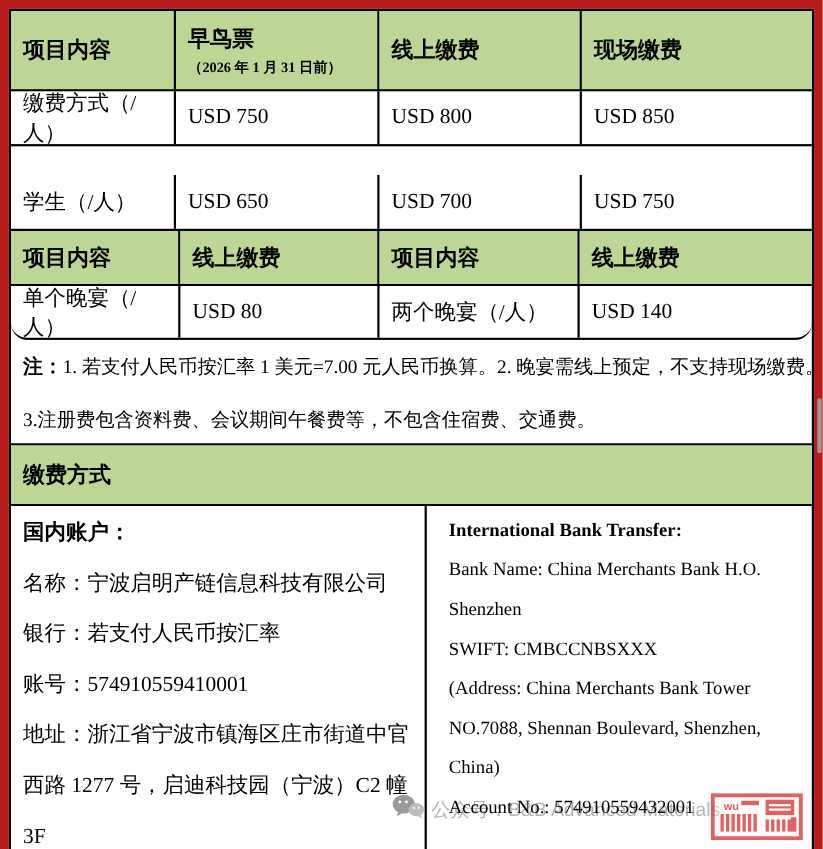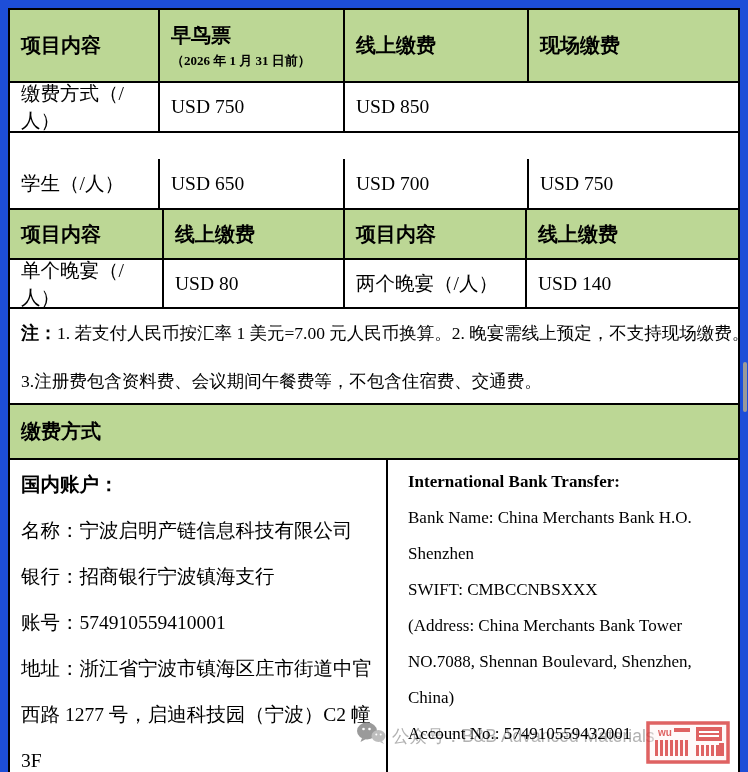--- a/index.html
+++ b/index.html
@@ -1,31 +1,31 @@
 <!DOCTYPE html>
 <html><head>
 <meta charset="utf-8">
 <style>
   html,body { margin:0; padding:0; background:#ffffff; }
   .page {
-    position:relative; width:748px; height:772px; background:#1d4ed8;
+    position:relative; width:748px; height:772px; background:#b91c1c;
     font-family:"Liberation Serif","DejaVu Serif",serif; color:#000;
     overflow:hidden;
   }
   .doc {
     position:absolute; left:8px; top:8px; width:732px;
     border:2px solid #000; box-sizing:border-box; background:#fff;
   }
   .row { display:grid; border-bottom:2px solid #000; box-sizing:border-box; }
   .row.last { border-bottom:none; }
   .cols-a { grid-template-columns:150px 185px 184px 1fr; }
   .cols-b { grid-template-columns:154px 181px 182px 1fr; }
   .cols-pay { grid-template-columns:378px 1fr; }
   .r1 { height:73px; } .r2 { height:50px; } .r3 { height:51px;margin-top:26px; }
-  .r4 { height:50px; } .r5 { height:49px; } .r6 { height:96px; }
+  .r4 { height:50px; } .r5 { height:49px;border-radius:15px; } .r6 { height:96px; }
   .r7 { height:55px;text-align:center; } .r8 { height:404px;border-radius:24px; }
   .c {
     border-right:2px solid #000; box-sizing:border-box;
     padding-left:11px; padding-right:4px;
     display:flex; align-items:center; overflow:hidden;
   }
   .c:last-child { border-right:none; }
   .hdr { background:#bcd795; font-weight:bold; font-size:20px; }
   .data { font-size:19.5px; }
   .early-cell { flex-direction:column; align-items:flex-start; justify-content:center; gap:3px; }
@@ -68,20 +68,21 @@
         <span>早鸟票</span>
         <span class="early-sub">（2026 年 1 月 31 日前）</span>
       </div>
       <div class="c hdr">线上缴费</div>
       <div class="c hdr">现场缴费</div>
     </div>
 
     <div class="row cols-a r2">
       <div class="c data">缴费方式（/人）</div>
       <div class="c data">USD 750</div>
+      <div class="c data">USD 800</div>
       <div class="c data">USD 850</div>
     </div>
 
     <div class="row cols-a r3">
       <div class="c data">学生（/人）</div>
       <div class="c data">USD 650</div>
       <div class="c data">USD 700</div>
       <div class="c data">USD 750</div>
     </div>
 
@@ -107,21 +108,21 @@
     </div>
 
     <div class="row r7" style="grid-template-columns:1fr;">
       <div class="c hdr sec-hdr">缴费方式</div>
     </div>
 
     <div class="row cols-pay r8 last">
       <div class="c pay-left">
         <div class="pay-title">国内账户：</div>
         <div>名称：宁波启明产链信息科技有限公司</div>
-        <div>银行：招商银行宁波镇海支行</div>
+        <div>银行：若支付人民币按汇率</div>
         <div>账号：574910559410001</div>
         <div>地址：浙江省宁波市镇海区庄市街道中官西路 1277 号，启迪科技园（宁波）C2 幢 3F</div>
       </div>
       <div class="c pay-right">
         <div class="pay-title">International Bank Transfer:</div>
         <div>Bank Name: China Merchants Bank H.O. Shenzhen</div>
         <div>SWIFT: CMBCCNBSXXX</div>
         <div>(Address: China Merchants Bank Tower NO.7088, Shennan Boulevard, Shenzhen, China)</div>
         <div>Account No.: 574910559432001</div>
       </div>

